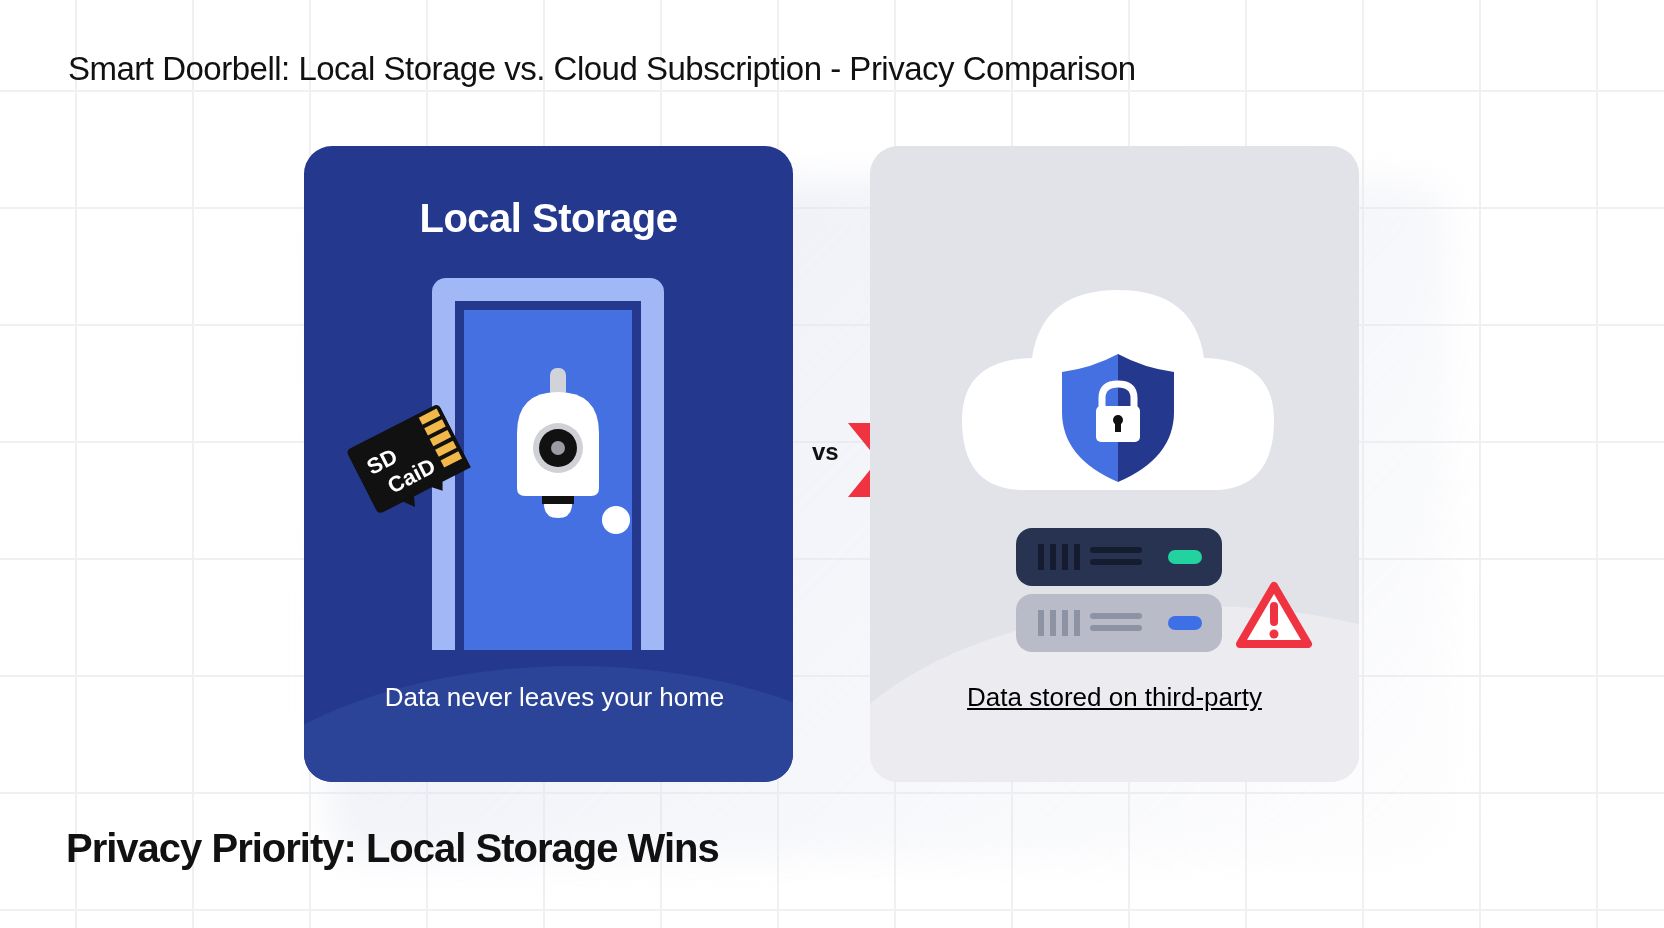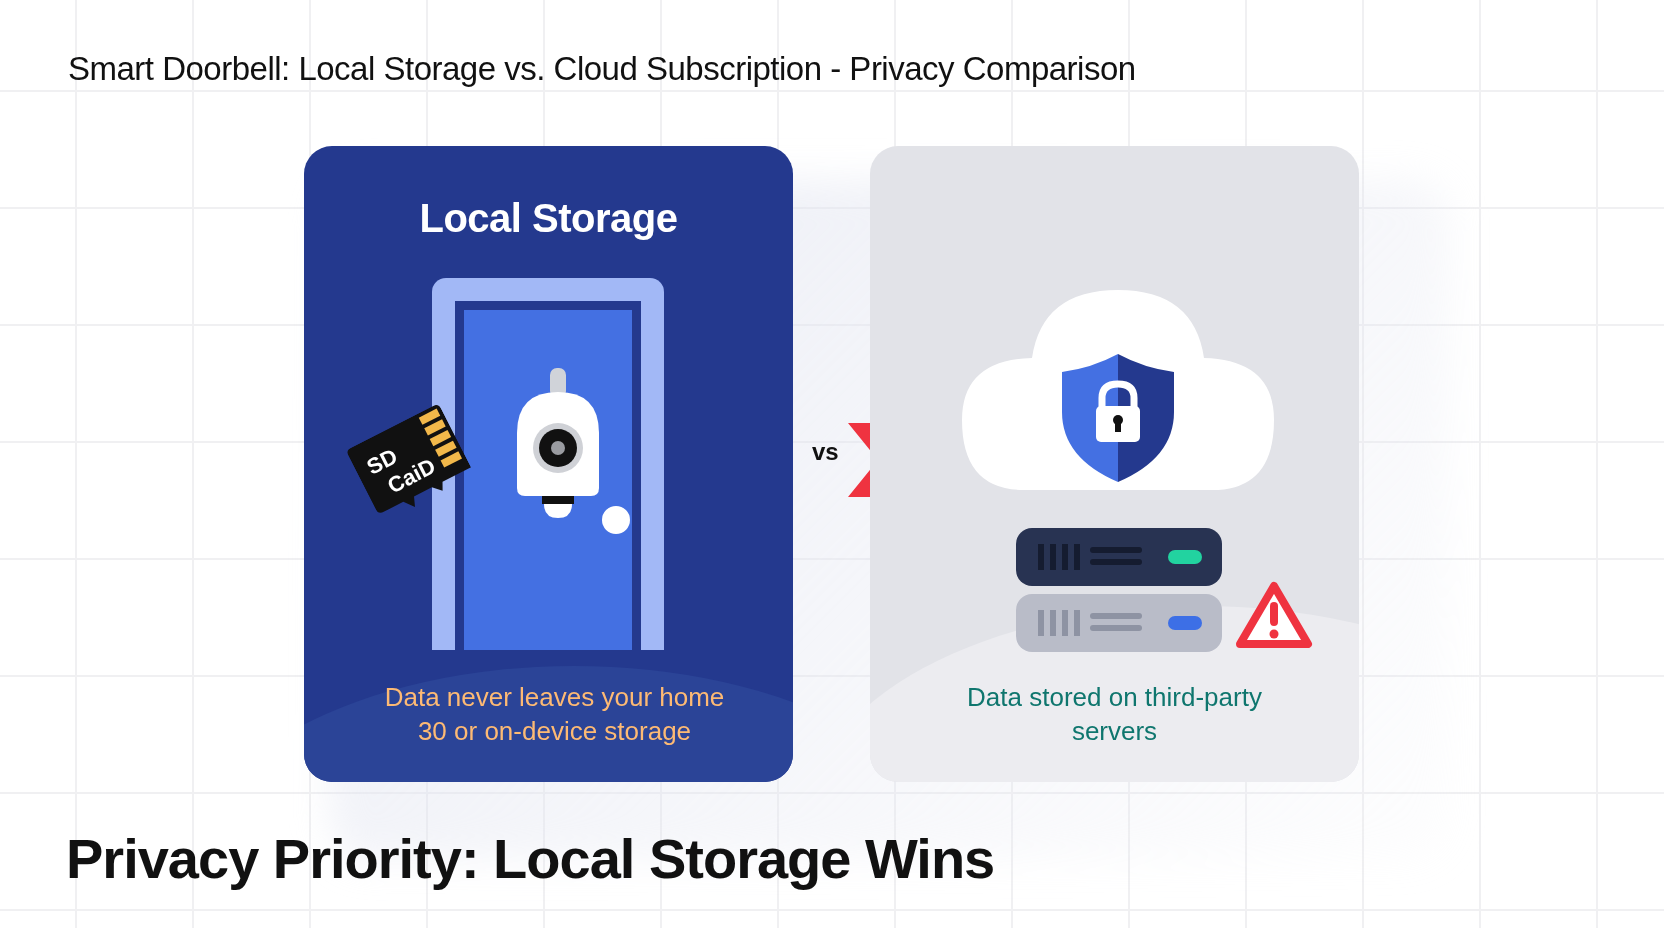--- a/index.html
+++ b/index.html
@@ -13,21 +13,21 @@
     background-position:75px 90px;
     font-family:"Liberation Sans", "DejaVu Sans", sans-serif;
   }
   .title {
     position:absolute; left:68px; top:50px;
     font-size:33px; font-weight:400; color:#111; letter-spacing:-0.5px;
     white-space:nowrap;
   }
   .footer-title {
     position:absolute; left:66px; top:826px;
-    font-size:56px; font-weight:700; color:#111; letter-spacing:-1px;
+    font-size:40px; font-weight:700; color:#111; letter-spacing:-1px;
     white-space:nowrap;
   }
   .shadow {
     position:absolute; left:330px; top:180px; width:1120px; height:680px;
     background:linear-gradient(135deg, rgba(225,228,240,0.65), rgba(240,241,246,0.1));
     border-radius:40px; filter:blur(18px);
   }
   .card {
     position:absolute; top:146px; width:489px; height:636px; border-radius:28px;
     overflow:hidden;
@@ -43,22 +43,22 @@
   .card-title {
     position:absolute; top:50px; left:0; right:0; text-align:center;
     font-size:40px; font-weight:700; letter-spacing:-0.5px;
   }
   .card.local .card-title { color:#fff; }
   .card.cloud .card-title { color:#111; }
   .card-desc {
     position:absolute; top:534px; left:0; right:0; text-align:center;
     font-size:26px; line-height:34px; font-weight:400;
   }
-  .card.local .card-desc { color:#fdba74;padding-left:12px; }
-  .card.cloud .card-desc { color:#0f766e; }
+  .card.local .card-desc { color:#ffffff;padding-left:12px; }
+  .card.cloud .card-desc { color:#000000;text-decoration:underline; }
   .card-desc span { display:block; }
 
   .door-frame {
     position:absolute; left:128px; top:132px; width:232px; height:372px;
     background:#a2b8f6; border-radius:14px 14px 0 0;
   }
   .door-inner {
     position:absolute; left:23px; top:23px; width:186px; height:349px;
     background:#24398e;
   }
@@ -112,21 +112,20 @@
     <rect x="80" y="16" width="20" height="8" fill="#f2b84a"></rect>
     <rect x="80" y="28" width="20" height="8" fill="#f2b84a"></rect>
     <rect x="80" y="40" width="20" height="8" fill="#f2b84a"></rect>
     <rect x="80" y="52" width="20" height="8" fill="#f2b84a"></rect>
     <text x="12" y="34" font-family="Liberation Sans, sans-serif" font-weight="700" font-size="22" fill="#fff">SD</text>
     <text x="22" y="60" font-family="Liberation Sans, sans-serif" font-weight="700" font-size="22" fill="#fff">CaiD</text>
   </svg>
 
   <div class="card-desc">
     <span>Data never leaves your home</span>
-    <span>30 or on-device storage</span>
   </div>
 </div>
 
 <div class="vs">vs</div>
 <svg class="arrow" width="66" height="74" viewBox="0 0 66 74">
   <path d="M0 0 L30 0 L66 37 L30 74 L0 74 L30 37 Z" fill="#ef3340"></path>
 </svg>
 
 <div class="card cloud">
   <div class="hill"></div>
@@ -157,21 +156,20 @@
     <rect x="34" y="82" width="6" height="26" fill="#8e93a3"></rect>
     <rect x="46" y="82" width="6" height="26" fill="#8e93a3"></rect>
     <rect x="58" y="82" width="6" height="26" fill="#8e93a3"></rect>
     <rect x="74" y="85" width="52" height="6" rx="3" fill="#8e93a3"></rect>
     <rect x="74" y="97" width="52" height="6" rx="3" fill="#8e93a3"></rect>
     <rect x="152" y="88" width="34" height="14" rx="7" fill="#3d6fe6"></rect>
   </svg>
 
   <div class="card-desc">
     <span>Data stored on third-party</span>
-    <span>servers</span>
   </div>
 </div>
 
 <svg class="warn" width="78" height="70" viewBox="0 0 78 70">
   <path d="M39 6 L73 64 L5 64 Z" fill="#fff" stroke="#ef3340" stroke-width="8" stroke-linejoin="round"></path>
   <rect x="35" y="22" width="8" height="24" rx="4" fill="#ef3340"></rect>
   <circle cx="39" cy="54" r="4.5" fill="#ef3340"></circle>
 </svg>
 
 <div class="footer-title">Privacy Priority: Local Storage Wins</div>

